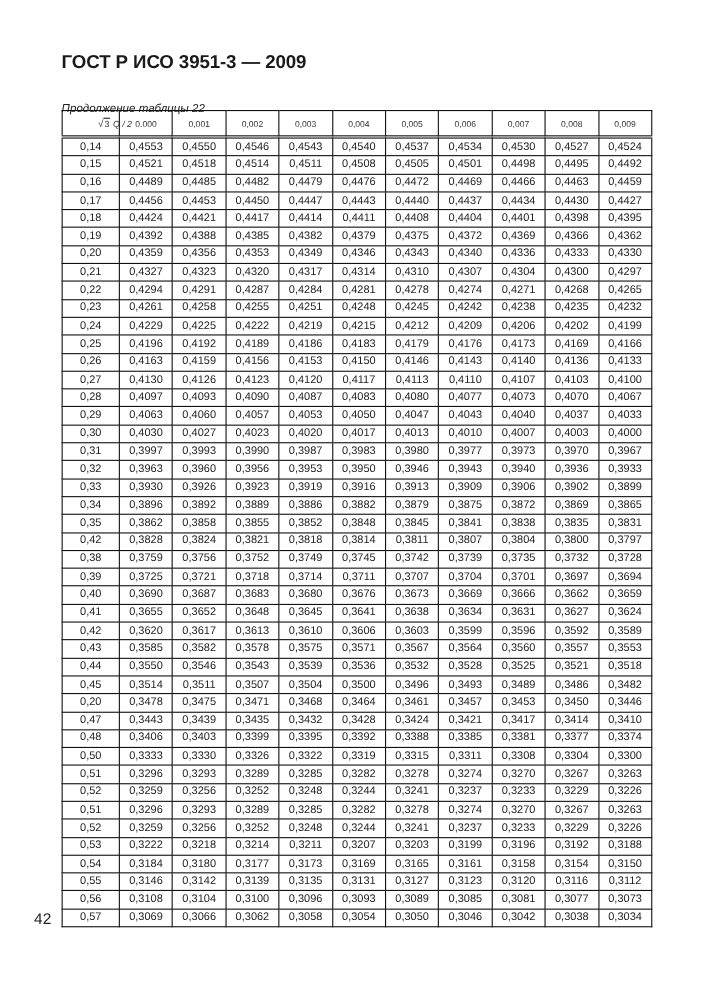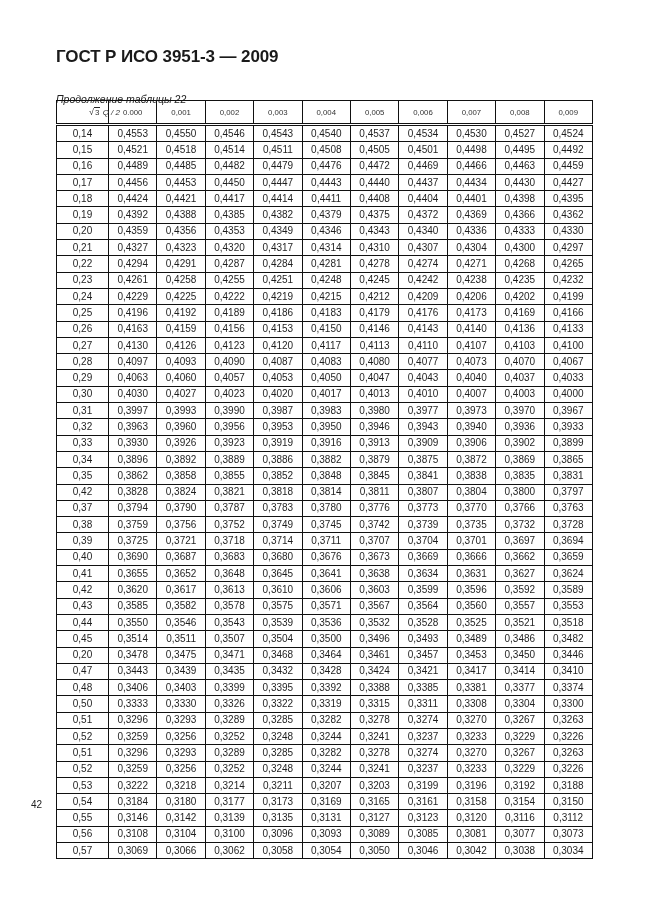--- a/index.html
+++ b/index.html
@@ -1,19 +1,19 @@
 <!DOCTYPE html>
 <html><head>
 <meta charset="utf-8">
 <style>
   html, body { margin: 0; padding: 0; background: #ffffff; }
   body { width: 646px; height: 913px; position: relative; overflow: hidden; font-family: "Liberation Sans", sans-serif; color: #1a1a1a; }
   .doc-header { position: absolute; left: 56px; top: 47px; font-size: 17px; font-weight: bold; letter-spacing: -0.1px; }
   .table-caption { position: absolute; left: 56px; top: 93px; font-size: 10.5px; font-style: italic; color: #222; }
-  .page-number { position: absolute; left: 31px; top: 799px; font-size: 10px; color: #222; }
+  .page-number { position: absolute; left: 31px; top: 827px; font-size: 14px; color: #222; }
   table.data-table { position: absolute; left: 56px; top: 100px; width: 537px; border-collapse: collapse; table-layout: fixed; }
   table.data-table td, table.data-table th { border: 1px solid #111; text-align: center; padding: 0; font-weight: normal; }
   table.data-table th { height: 22px; font-size: 7.8px; color: #333; }
   table.data-table thead tr { border-bottom: 3px double #111; }
   table.data-table td { height: 15.3px; font-size: 10px; color: #1e1e1e; line-height: 14px; }
   col.c-arg { width: 52px; }
   .sqrt-label { font-style: italic; font-size: 8px; white-space: nowrap; margin-left: 32px; }
   .sqrt-sign { font-style: normal; font-size: 9px; }
   .sqrt-radicand { border-top: 0.8px solid #222; font-style: normal; padding: 0 1px; }
 </style>
@@ -348,33 +348,20 @@
         <td>0,3821</td>
         <td>0,3818</td>
         <td>0,3814</td>
         <td>0,3811</td>
         <td>0,3807</td>
         <td>0,3804</td>
         <td>0,3800</td>
         <td>0,3797</td>
       </tr>
       <tr>
-        <td>0,37</td>
-        <td>0,3794</td>
-        <td>0,3790</td>
-        <td>0,3787</td>
-        <td>0,3783</td>
-        <td>0,3780</td>
-        <td>0,3776</td>
-        <td>0,3773</td>
-        <td>0,3770</td>
-        <td>0,3766</td>
-        <td>0,3763</td>
-      </tr>
-      <tr>
         <td>0,38</td>
         <td>0,3759</td>
         <td>0,3756</td>
         <td>0,3752</td>
         <td>0,3749</td>
         <td>0,3745</td>
         <td>0,3742</td>
         <td>0,3739</td>
         <td>0,3735</td>
         <td>0,3732</td>

